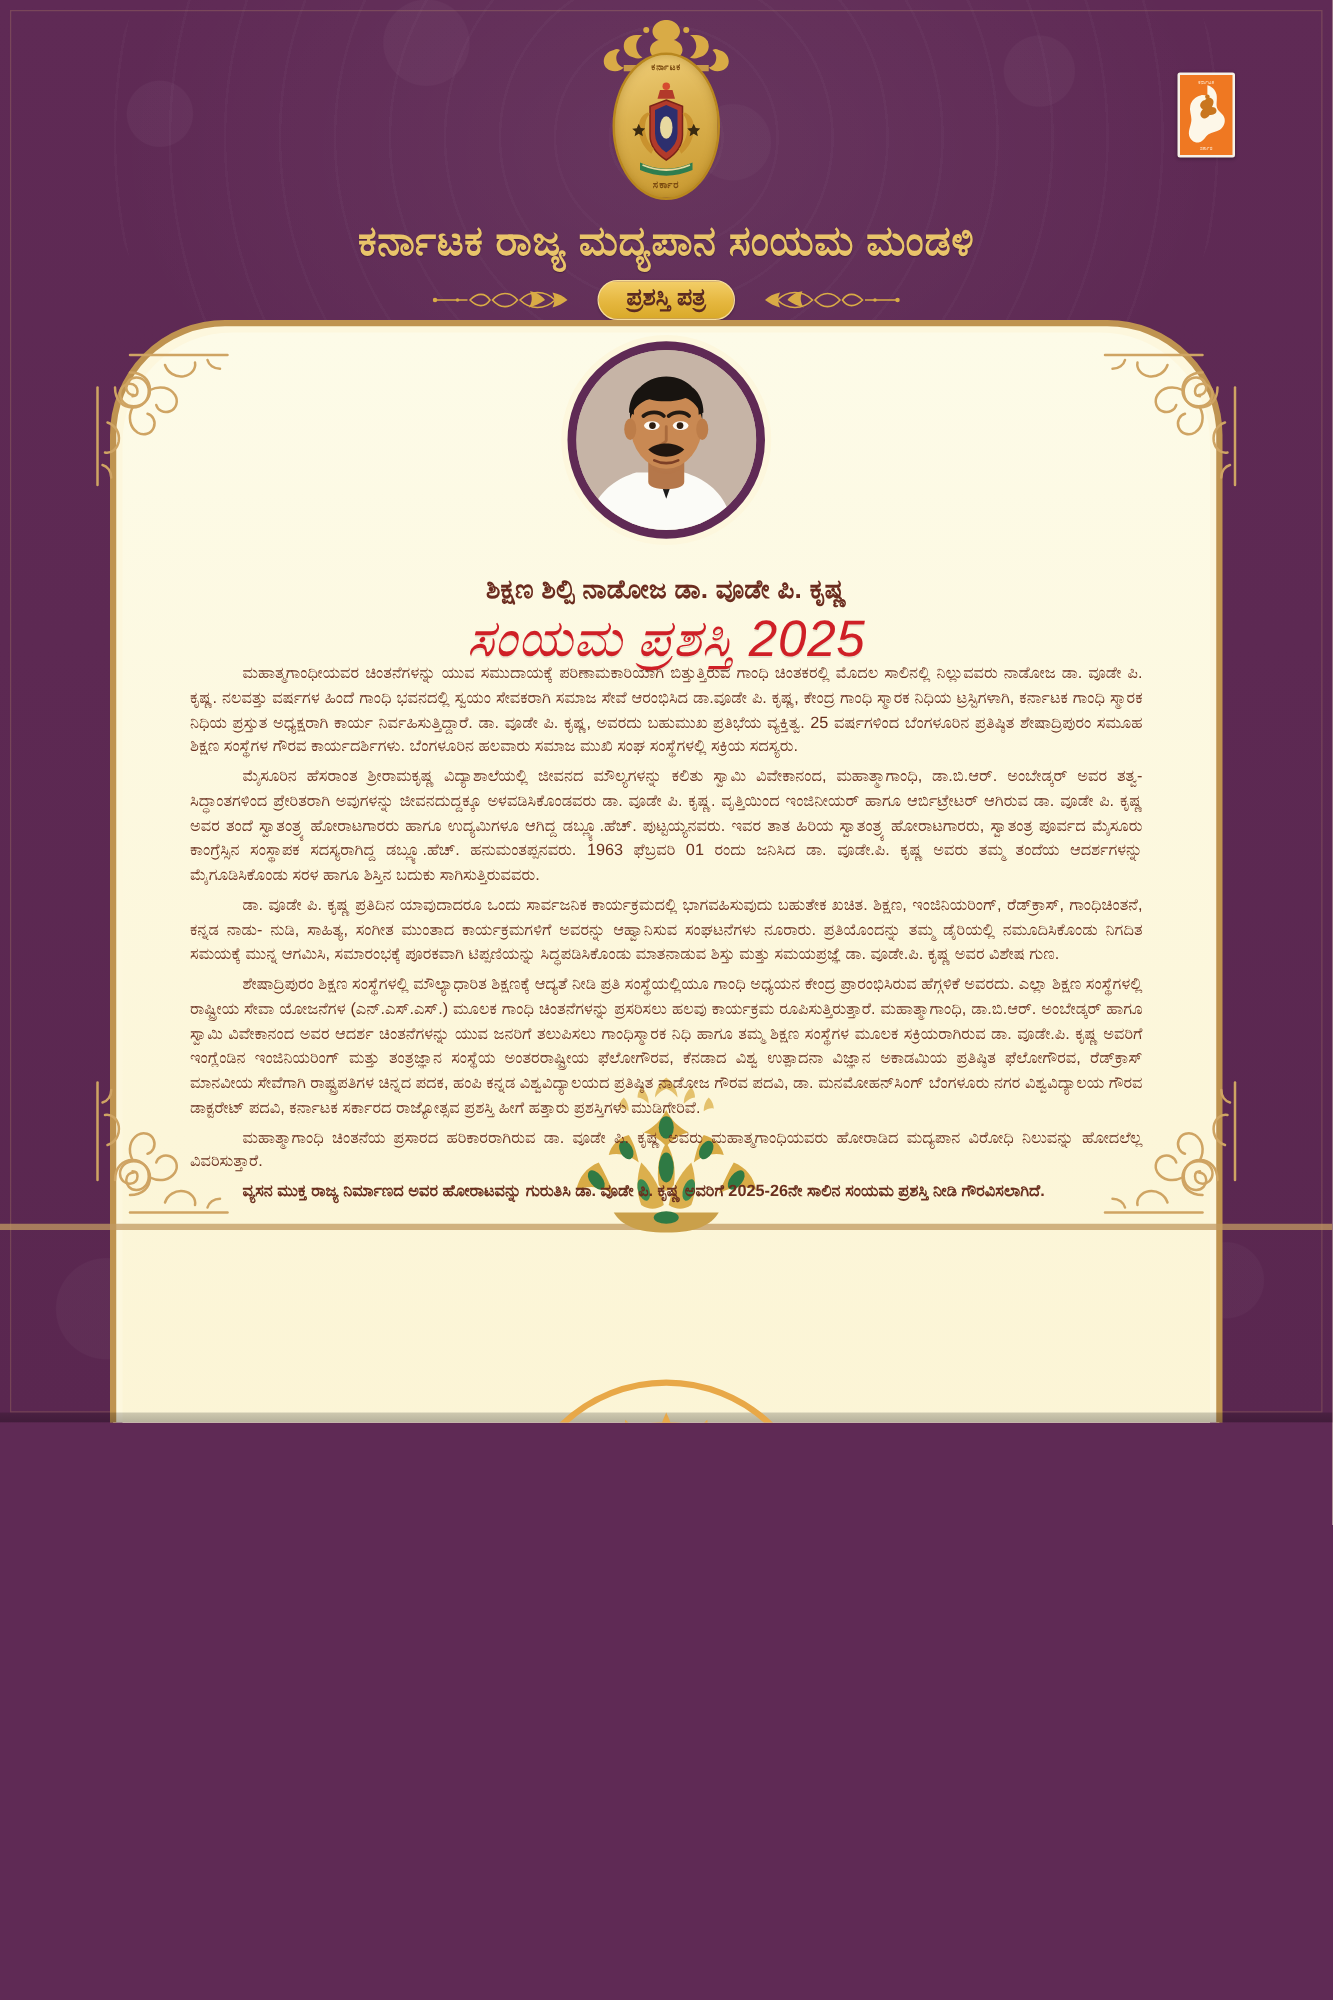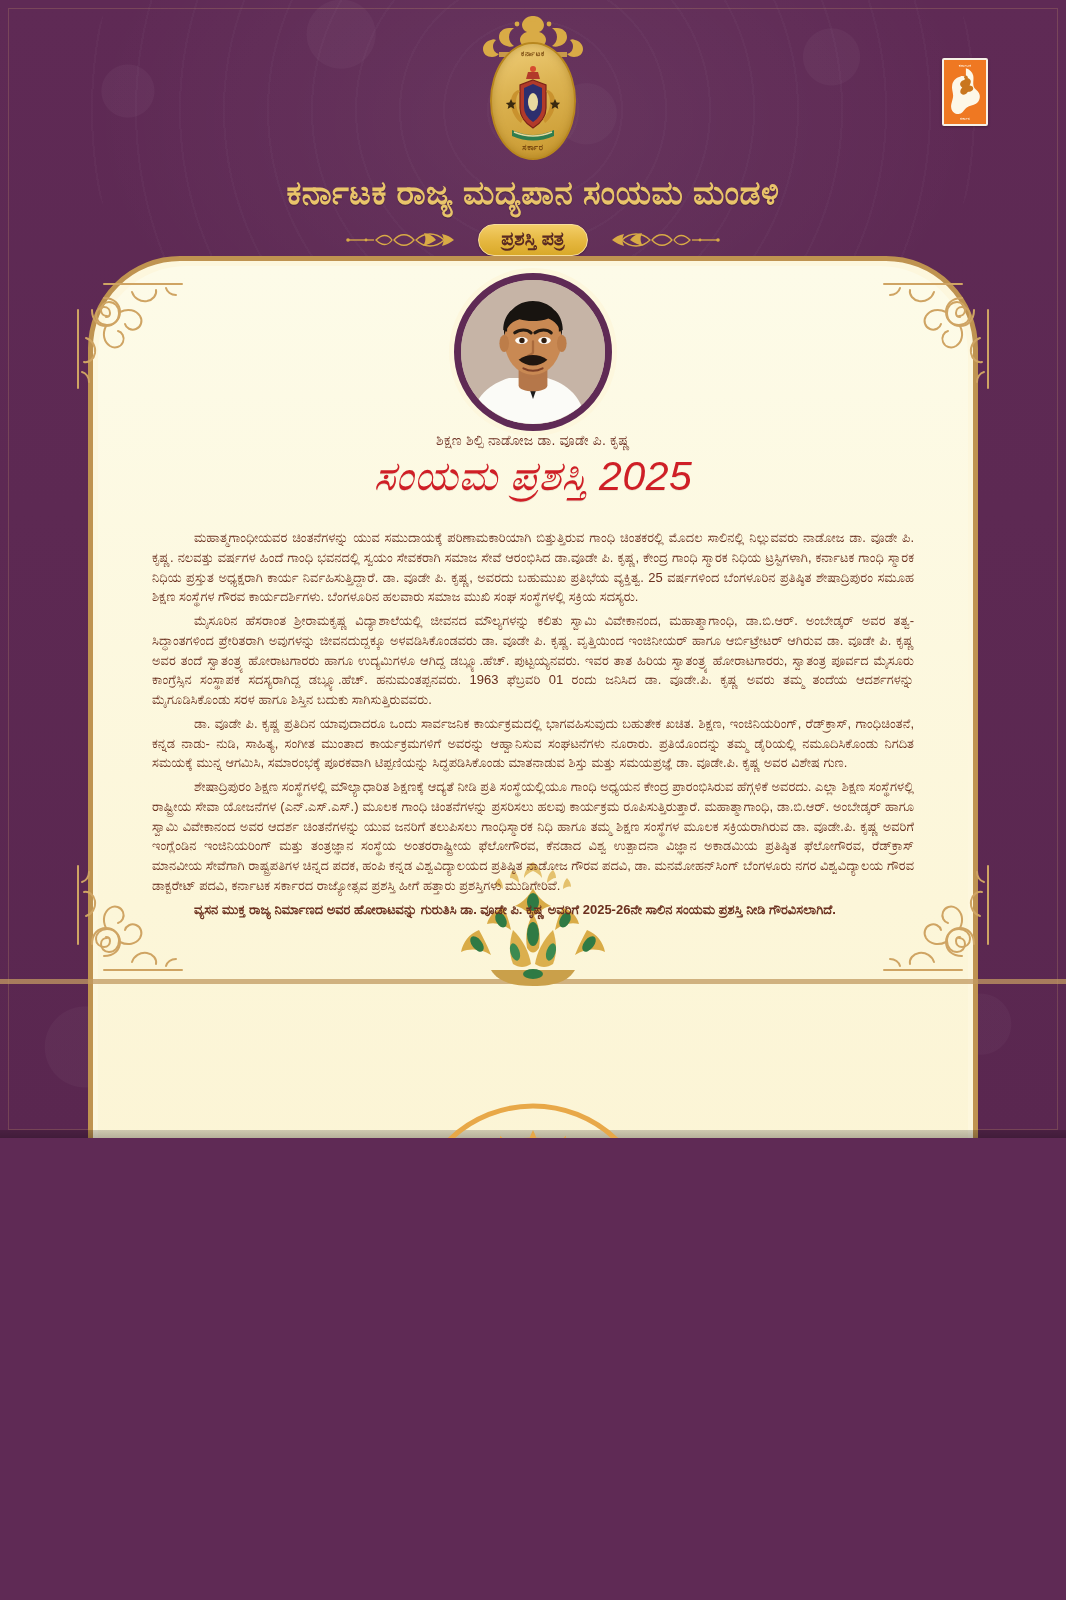--- a/index.html
+++ b/index.html
@@ -180,21 +180,21 @@
     position: relative;
   }
   .photo-art { position: absolute; inset: 0; }
 
   
   .headline-wrap {
     position: absolute; left: 0; right: 0; top: 432px;
     text-align: center; z-index: 4;
   }
   .honoree-line {
-    font-size: 14px; font-weight: normal; color: #6b2c1f; letter-spacing: .2px;
+    font-size: 21px; font-weight: bold; color: #6b2c1f; letter-spacing: .2px; margin-top: 28px;
   }
   .award-line {
     margin-top: 4px;
     font-size: 41px; font-weight: normal; color: #cf1f26;
     font-style: italic;
     letter-spacing: .5px;
     text-shadow: 0 1px 0 rgba(0,0,0,.08);
     text-align: center;
   }
 
@@ -458,20 +458,21 @@
   <div class="headline-wrap">
     <div class="honoree-line">ಶಿಕ್ಷಣ ಶಿಲ್ಪಿ ನಾಡೋಜ ಡಾ. ವೂಡೇ ಪಿ. ಕೃಷ್ಣ</div>
     <div class="award-line">ಸಂಯಮ ಪ್ರಶಸ್ತಿ 2025</div>
   </div>
 
   <div class="body-text">
     <p>ಮಹಾತ್ಮಗಾಂಧೀಯವರ ಚಿಂತನೆಗಳನ್ನು ಯುವ ಸಮುದಾಯಕ್ಕೆ ಪರಿಣಾಮಕಾರಿಯಾಗಿ ಬಿತ್ತುತ್ತಿರುವ ಗಾಂಧಿ ಚಿಂತಕರಲ್ಲಿ ಮೊದಲ ಸಾಲಿನಲ್ಲಿ ನಿಲ್ಲುವವರು ನಾಡೋಜ ಡಾ. ವೂಡೇ ಪಿ. ಕೃಷ್ಣ. ನಲವತ್ತು ವರ್ಷಗಳ ಹಿಂದೆ ಗಾಂಧಿ ಭವನದಲ್ಲಿ ಸ್ವಯಂ ಸೇವಕರಾಗಿ ಸಮಾಜ ಸೇವೆ ಆರಂಭಿಸಿದ ಡಾ.ವೂಡೇ ಪಿ. ಕೃಷ್ಣ, ಕೇಂದ್ರ ಗಾಂಧಿ ಸ್ಮಾರಕ ನಿಧಿಯ ಟ್ರಸ್ಟಿಗಳಾಗಿ, ಕರ್ನಾಟಕ ಗಾಂಧಿ ಸ್ಮಾರಕ ನಿಧಿಯ ಪ್ರಸ್ತುತ ಅಧ್ಯಕ್ಷರಾಗಿ ಕಾರ್ಯ ನಿರ್ವಹಿಸುತ್ತಿದ್ದಾರೆ. ಡಾ. ವೂಡೇ ಪಿ. ಕೃಷ್ಣ, ಅವರದು ಬಹುಮುಖ ಪ್ರತಿಭೆಯ ವ್ಯಕ್ತಿತ್ವ. 25 ವರ್ಷಗಳಿಂದ ಬೆಂಗಳೂರಿನ ಪ್ರತಿಷ್ಠಿತ ಶೇಷಾದ್ರಿಪುರಂ ಸಮೂಹ ಶಿಕ್ಷಣ ಸಂಸ್ಥೆಗಳ ಗೌರವ ಕಾರ್ಯದರ್ಶಿಗಳು. ಬೆಂಗಳೂರಿನ ಹಲವಾರು ಸಮಾಜ ಮುಖಿ ಸಂಘ ಸಂಸ್ಥೆಗಳಲ್ಲಿ ಸಕ್ರಿಯ ಸದಸ್ಯರು.</p>
     <p>ಮೈಸೂರಿನ ಹೆಸರಾಂತ ಶ್ರೀರಾಮಕೃಷ್ಣ ವಿದ್ಯಾಶಾಲೆಯಲ್ಲಿ ಜೀವನದ ಮೌಲ್ಯಗಳನ್ನು ಕಲಿತು ಸ್ವಾಮಿ ವಿವೇಕಾನಂದ, ಮಹಾತ್ಮಾಗಾಂಧಿ, ಡಾ.ಬಿ.ಆರ್. ಅಂಬೇಡ್ಕರ್ ಅವರ ತತ್ವ-ಸಿದ್ಧಾಂತಗಳಿಂದ ಪ್ರೇರಿತರಾಗಿ ಅವುಗಳನ್ನು ಜೀವನದುದ್ದಕ್ಕೂ ಅಳವಡಿಸಿಕೊಂಡವರು ಡಾ. ವೂಡೇ ಪಿ. ಕೃಷ್ಣ. ವೃತ್ತಿಯಿಂದ ಇಂಜಿನೀಯರ್ ಹಾಗೂ ಆರ್ಬಿಟ್ರೇಟರ್ ಆಗಿರುವ ಡಾ. ವೂಡೇ ಪಿ. ಕೃಷ್ಣ ಅವರ ತಂದೆ ಸ್ವಾತಂತ್ರ್ಯ ಹೋರಾಟಗಾರರು ಹಾಗೂ ಉದ್ಯಮಿಗಳೂ ಆಗಿದ್ದ ಡಬ್ಲ್ಯೂ.ಹೆಚ್. ಪುಟ್ಟಯ್ಯನವರು. ಇವರ ತಾತ ಹಿರಿಯ ಸ್ವಾತಂತ್ರ್ಯ ಹೋರಾಟಗಾರರು, ಸ್ವಾತಂತ್ರ ಪೂರ್ವದ ಮೈಸೂರು ಕಾಂಗ್ರೆಸ್ಸಿನ ಸಂಸ್ಥಾಪಕ ಸದಸ್ಯರಾಗಿದ್ದ ಡಬ್ಲ್ಯೂ.ಹೆಚ್. ಹನುಮಂತಪ್ಪನವರು. 1963 ಫೆಬ್ರವರಿ 01 ರಂದು ಜನಿಸಿದ ಡಾ. ವೂಡೇ.ಪಿ. ಕೃಷ್ಣ ಅವರು ತಮ್ಮ ತಂದೆಯ ಆದರ್ಶಗಳನ್ನು ಮೈಗೂಡಿಸಿಕೊಂಡು ಸರಳ ಹಾಗೂ ಶಿಸ್ತಿನ ಬದುಕು ಸಾಗಿಸುತ್ತಿರುವವರು.</p>
     <p>ಡಾ. ವೂಡೇ ಪಿ. ಕೃಷ್ಣ ಪ್ರತಿದಿನ ಯಾವುದಾದರೂ ಒಂದು ಸಾರ್ವಜನಿಕ ಕಾರ್ಯಕ್ರಮದಲ್ಲಿ ಭಾಗವಹಿಸುವುದು ಬಹುತೇಕ ಖಚಿತ. ಶಿಕ್ಷಣ, ಇಂಜಿನಿಯರಿಂಗ್, ರೆಡ್‌ಕ್ರಾಸ್, ಗಾಂಧಿಚಿಂತನೆ, ಕನ್ನಡ ನಾಡು- ನುಡಿ, ಸಾಹಿತ್ಯ, ಸಂಗೀತ ಮುಂತಾದ ಕಾರ್ಯಕ್ರಮಗಳಿಗೆ ಅವರನ್ನು ಆಹ್ವಾನಿಸುವ ಸಂಘಟನೆಗಳು ನೂರಾರು. ಪ್ರತಿಯೊಂದನ್ನು ತಮ್ಮ ಡೈರಿಯಲ್ಲಿ ನಮೂದಿಸಿಕೊಂಡು ನಿಗದಿತ ಸಮಯಕ್ಕೆ ಮುನ್ನ ಆಗಮಿಸಿ, ಸಮಾರಂಭಕ್ಕೆ ಪೂರಕವಾಗಿ ಟಿಪ್ಪಣಿಯನ್ನು ಸಿದ್ಧಪಡಿಸಿಕೊಂಡು ಮಾತನಾಡುವ ಶಿಸ್ತು ಮತ್ತು ಸಮಯಪ್ರಜ್ಞೆ ಡಾ. ವೂಡೇ.ಪಿ. ಕೃಷ್ಣ ಅವರ ವಿಶೇಷ ಗುಣ.</p>
     <p>ಶೇಷಾದ್ರಿಪುರಂ ಶಿಕ್ಷಣ ಸಂಸ್ಥೆಗಳಲ್ಲಿ ಮೌಲ್ಯಾಧಾರಿತ ಶಿಕ್ಷಣಕ್ಕೆ ಆದ್ಯತೆ ನೀಡಿ ಪ್ರತಿ ಸಂಸ್ಥೆಯಲ್ಲಿಯೂ ಗಾಂಧಿ ಅಧ್ಯಯನ ಕೇಂದ್ರ ಪ್ರಾರಂಭಿಸಿರುವ ಹೆಗ್ಗಳಿಕೆ ಅವರದು. ಎಲ್ಲಾ ಶಿಕ್ಷಣ ಸಂಸ್ಥೆಗಳಲ್ಲಿ ರಾಷ್ಟ್ರೀಯ ಸೇವಾ ಯೋಜನೆಗಳ (ಎನ್.ಎಸ್.ಎಸ್.) ಮೂಲಕ ಗಾಂಧಿ ಚಿಂತನೆಗಳನ್ನು ಪ್ರಸರಿಸಲು ಹಲವು ಕಾರ್ಯಕ್ರಮ ರೂಪಿಸುತ್ತಿರುತ್ತಾರೆ. ಮಹಾತ್ಮಾಗಾಂಧಿ, ಡಾ.ಬಿ.ಆರ್. ಅಂಬೇಡ್ಕರ್ ಹಾಗೂ ಸ್ವಾಮಿ ವಿವೇಕಾನಂದ ಅವರ ಆದರ್ಶ ಚಿಂತನೆಗಳನ್ನು ಯುವ ಜನರಿಗೆ ತಲುಪಿಸಲು ಗಾಂಧಿಸ್ಮಾರಕ ನಿಧಿ ಹಾಗೂ ತಮ್ಮ ಶಿಕ್ಷಣ ಸಂಸ್ಥೆಗಳ ಮೂಲಕ ಸಕ್ರಿಯರಾಗಿರುವ ಡಾ. ವೂಡೇ.ಪಿ. ಕೃಷ್ಣ ಅವರಿಗೆ ಇಂಗ್ಲೆಂಡಿನ ಇಂಜಿನಿಯರಿಂಗ್ ಮತ್ತು ತಂತ್ರಜ್ಞಾನ ಸಂಸ್ಥೆಯ ಅಂತರರಾಷ್ಟ್ರೀಯ ಫೆಲೋಗೌರವ, ಕೆನಡಾದ ವಿಶ್ವ ಉತ್ಪಾದನಾ ವಿಜ್ಞಾನ ಅಕಾಡಮಿಯ ಪ್ರತಿಷ್ಠಿತ ಫೆಲೋಗೌರವ, ರೆಡ್‌ಕ್ರಾಸ್ ಮಾನವೀಯ ಸೇವೆಗಾಗಿ ರಾಷ್ಟ್ರಪತಿಗಳ ಚಿನ್ನದ ಪದಕ, ಹಂಪಿ ಕನ್ನಡ ವಿಶ್ವವಿದ್ಯಾಲಯದ ಪ್ರತಿಷ್ಠಿತ ನಾಡೋಜ ಗೌರವ ಪದವಿ, ಡಾ. ಮನಮೋಹನ್‌ಸಿಂಗ್ ಬೆಂಗಳೂರು ನಗರ ವಿಶ್ವವಿದ್ಯಾಲಯ ಗೌರವ ಡಾಕ್ಟರೇಟ್ ಪದವಿ, ಕರ್ನಾಟಕ ಸರ್ಕಾರದ ರಾಜ್ಯೋತ್ಸವ ಪ್ರಶಸ್ತಿ ಹೀಗೆ ಹತ್ತಾರು ಪ್ರಶಸ್ತಿಗಳು ಮುಡಿಗೇರಿವೆ.</p>
+    <p>ಮಹಾತ್ಮಾಗಾಂಧಿ ಚಿಂತನೆಯ ಪ್ರಸಾರದ ಹರಿಕಾರರಾಗಿರುವ ಡಾ. ವೂಡೇ ಪಿ. ಕೃಷ್ಣ ಅವರು ಮಹಾತ್ಮಗಾಂಧಿಯವರು ಹೋರಾಡಿದ ಮದ್ಯಪಾನ ವಿರೋಧಿ ನಿಲುವನ್ನು ಹೋದಲೆಲ್ಲ ವಿವರಿಸುತ್ತಾರೆ.</p>
     <p class="last">ವ್ಯಸನ ಮುಕ್ತ ರಾಜ್ಯ ನಿರ್ಮಾಣದ ಅವರ ಹೋರಾಟವನ್ನು ಗುರುತಿಸಿ ಡಾ. ವೂಡೇ ಪಿ. ಕೃಷ್ಣ ಅವರಿಗೆ 2025-26ನೇ ಸಾಲಿನ ಸಂಯಮ ಪ್ರಶಸ್ತಿ ನೀಡಿ ಗೌರವಿಸಲಾಗಿದೆ.</p>
   </div>
 
   <div class="date-line">31 ಮಾರ್ಚ್ 2026</div>
 
   <div class="sign-row">
     <div class="sign-block">
       <svg class="sig-svg" viewBox="0 0 170 46">
         <g stroke="#1c3f80" fill="none" stroke-width="2.1" stroke-linecap="round">
           <path d="M18 30c3-8 8-12 12-9 3 3-2 9-6 12 6-2 12-8 18-14 2-2 4 0 3 3-2 6-6 12-4 14 3 2 8-5 12-10"></path>

